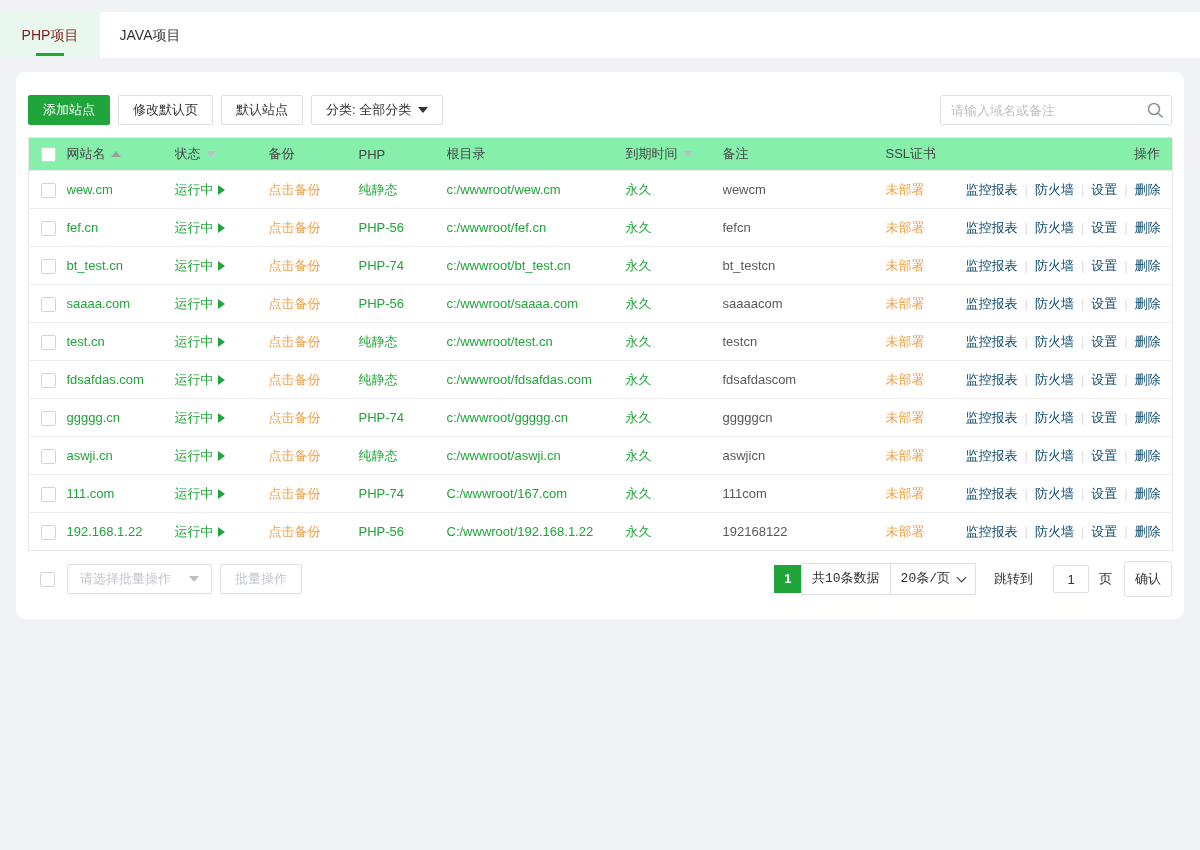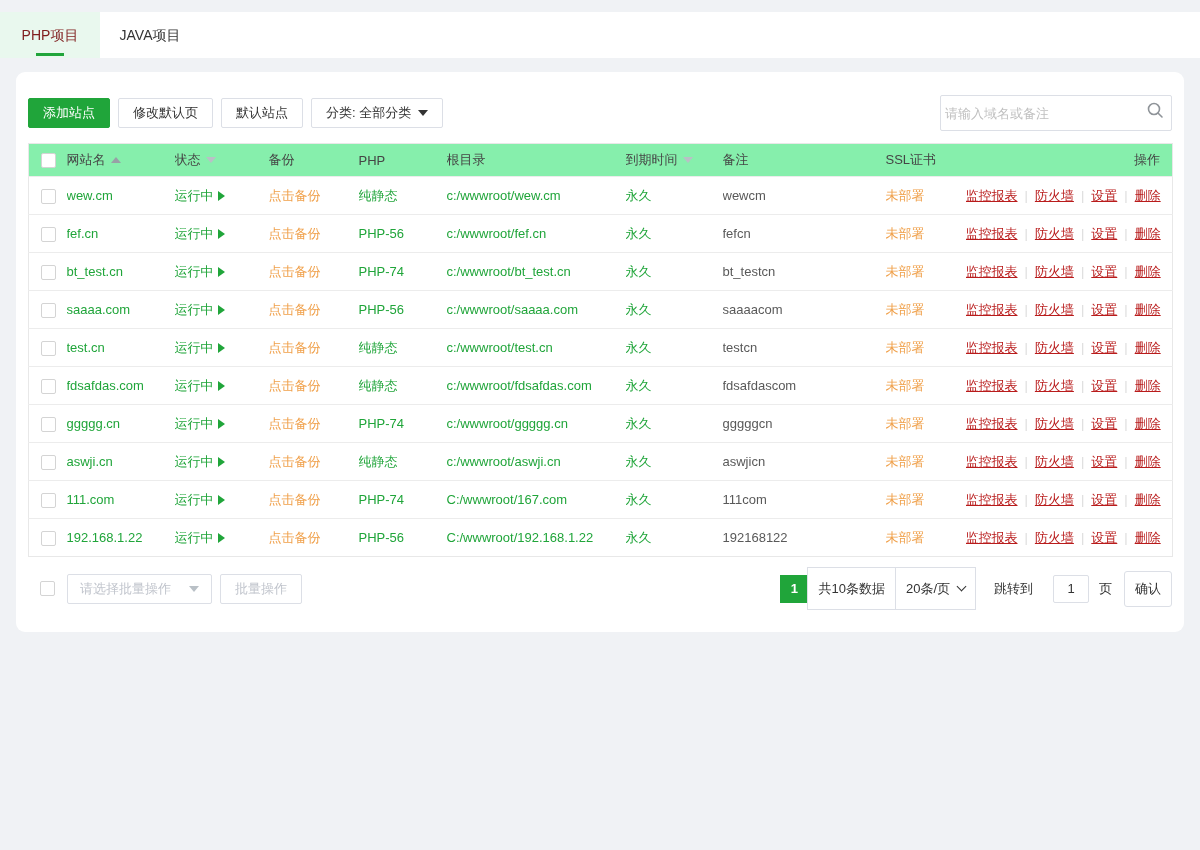--- a/index.html
+++ b/index.html
@@ -33,22 +33,22 @@
     border-radius:2px; cursor:pointer; margin-right:8px; white-space:nowrap;
   }
   .btn-primary { background:#20a53a; border-color:#20a53a; color:#fff; }
   .caret-down {
     display:inline-block; width:0; height:0; margin-left:7px; vertical-align:1px;
     border-left:5px solid transparent; border-right:5px solid transparent;
     border-top:6px solid #333;
   }
   .search-wrap { margin-left:auto; position:relative; }
   .search-input {
-    width:232px; height:36px; border:1px solid #dcdfe6; border-radius:2px;
-    padding:0 32px 0 4px; font-size:13px; color:#333; outline:none;
+    width:232px; height:30px; border:1px solid #dcdfe6; border-radius:2px;
+    padding:0 32px 0 10px; font-size:13px; color:#333; outline:none;
     font-family:inherit;
   }
   .search-input::placeholder { color:#bfbfbf; }
   .search-icon { position:absolute; right:8px; top:6px; width:18px; height:18px; cursor:pointer; }
   
   table.sites {
     margin-top:12px; width:1144px; border-collapse:collapse;
     border:1px solid #e8e8e8; table-layout:fixed; font-size:13px;
   }
   th {
@@ -70,38 +70,38 @@
   .link, .phpv, .expire, .status { color:#20a53a; }
   .status { cursor:pointer; }
   .play {
     display:inline-block; width:0; height:0; margin-left:4px;
     border-left:7px solid #20a53a; border-top:5px solid transparent;
     border-bottom:5px solid transparent; vertical-align:-1px;
   }
   .backup, .ssl { color:#f0a04a; }
   .remark { color:#595959; }
   .c-actions { text-align:right; padding-right:12px; }
-  .act-link { color:#b91c1c; text-decoration:underline; }
+  .act-link { color:#0c4a6e; }
   .sep { color:#dcdcdc; margin:0 7px; }
   
   .footer { margin-top:10px; display:flex; align-items:center; }
   .footer-left { display:flex; align-items:center; }
   .footer-left .cb { margin-left:12px; margin-right:12px; }
   .select-box {
     height:30px; line-height:28px; border:1px solid #dcdfe6; border-radius:2px;
     padding:0 12px; color:#c0c4cc; background:#fff; cursor:pointer; margin-right:8px;
     display:flex; align-items:center;
   }
   .select-box .caret-down { border-top-color:#b9c0c6; margin-left:18px; }
   .btn-disabled { color:#c0c4cc; cursor:not-allowed; }
   .footer-right { margin-left:auto; display:flex; align-items:center; }
   .pg-group { display:flex; align-items:center; }
   .pg-cell {
-    height:43px; line-height:26px; border:1px solid #dcdfe6; background:#fff;
-    padding:0 10px; margin-left:-1px; color:#333; cursor:pointer; display:flex; align-items:center;
+    height:32px; line-height:26px; border:1px solid #dcdfe6; background:#fff;
+    padding:0 10px; margin-left:-1px; color:#333; cursor:pointer; display:flex; align-items:center;font-family:Liberation Mono, monospace;
   }
   .pg-current {
     height:28px; line-height:28px; min-width:28px; text-align:center;
     background:#20a53a; color:#fff; font-weight:bold; cursor:pointer; border:none; padding:0 8px;
   }
   .chev {
     display:inline-block; width:7px; height:7px; margin-left:8px; margin-top:-4px;
     border-right:1.5px solid #333; border-bottom:1.5px solid #333; transform:rotate(45deg);
   }
   .jump-label { margin:0 20px 0 18px; color:#333; }

